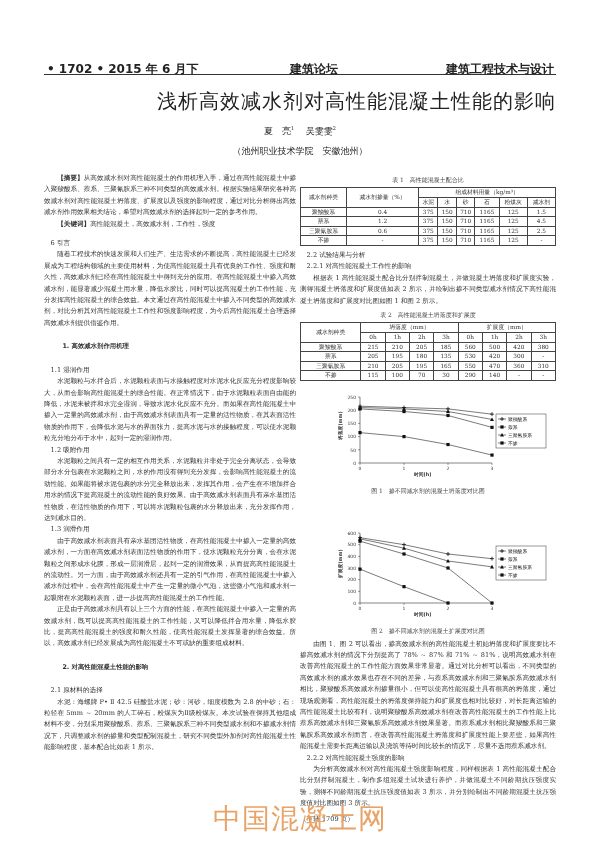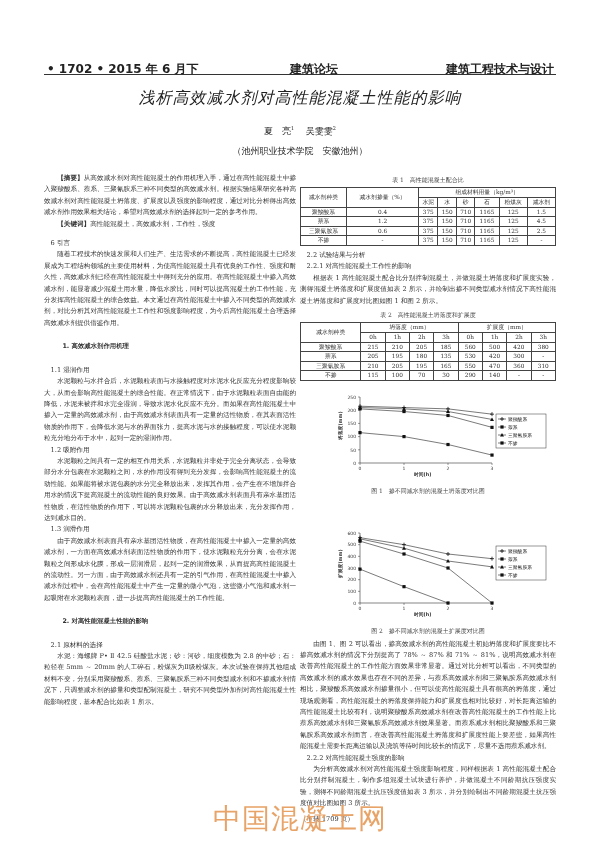--- a/index.html
+++ b/index.html
@@ -5,22 +5,22 @@
   html, body { margin:0; padding:0; background:#fff; }
   body { width:600px; height:848px; position:relative; overflow:hidden;
          font-family:"DejaVu Serif", serif; color:#222; }
   .page { position:absolute; left:44px; top:0; width:512px; height:848px; }
   .hdr { position:absolute; top:59px; left:0; width:512px; height:14px;
          font-family:"DejaVu Sans", sans-serif; font-size:12px; font-weight:bold; color:#222; }
   .hdr .l { position:absolute; left:3px; top:2px; }
   .hdr .c { position:absolute; left:230px; top:2px;padding-left:16px; }
   .hdr .r { position:absolute; right:2px; top:2px;margin-left:34px; }
   .hdr-rule { position:absolute; top:74px; left:0; width:512px; height:1px; background:#333; }
-  .title { position:absolute; top:88px; left:0; width:512px; text-align:center;
-           font-size:16px; letter-spacing:1px; color:#222; font-family:"DejaVu Serif", serif;font-style:italic; }
+  .title { position:absolute; top:88px; left:0; width:512px; text-align:right;
+           font-size:20px; letter-spacing:1px; color:#222; font-family:"DejaVu Serif", serif; }
   .authors { position:absolute; top:125px; left:0; width:512px; text-align:center; font-size:9px; }
   .authors sup { font-size:5px; }
   .affil { position:absolute; top:145px; left:0; width:512px; text-align:center; font-size:9px; }
   .col { position:absolute; font-size:6.6px; line-height:11.4px; color:#333; text-align:justify; }
   .col p { margin:0; text-indent:2em; }
   .col .h { text-indent:1em; margin:0; }
   .col .hb { text-indent:1em; margin:12px; font-family:"DejaVu Sans", sans-serif; font-weight:bold; font-size:6.4px; }
   .left { left:0; top:173px; width:252px; }
   .right { left:256px; width:256px; }
   .abs b { font-family:"DejaVu Sans", sans-serif; }
@@ -61,20 +61,21 @@
     <div id="left-body">
         <p class="h">6 引言</p>
         <p class="">随着工程技术的快速发展和人们生产、生活需求的不断提高，高性能混凝土已经发展成为工程结构领域的主要使用材料，为使高性能混凝土具有优良的工作性、强度和耐久性，高效减水剂已经在高性能混凝土中得到充分的应用。在高性能混凝土中掺入高效减水剂，能显著减少混凝土用水量，降低水胶比，同时可以提高混凝土的工作性能，充分发挥高性能混凝土的综合效益。本文通过在高性能混凝土中掺入不同类型的高效减水剂，对比分析其对高性能混凝土工作性和强度影响程度，为今后高性能混凝土合理选择高效减水剂提供借鉴作用。</p>
         <p class="hb">1. 高效减水剂作用机理</p>
         <p class="h">1.1 湿润作用</p>
         <p class="">水泥颗粒与水拌合后，水泥颗粒表面与水接触程度对水泥水化反应充分程度影响较大，从而会影响高性能混凝土的综合性能。在正常情况下，由于水泥颗粒表面自由能的降低，水泥未被拌和水完全湿润，导致水泥水化反应不充分。而如果在高性能混凝土中掺入一定量的高效减水剂，由于高效减水剂表面具有一定量的活性物质，在其表面活性物质的作用下，会降低水泥与水的界面张力，提高水泥与水的接触程度，可以使水泥颗粒充分地分布于水中，起到一定的湿润作用。</p>
         <p class="h">1.2 吸附作用</p>
         <p class="">水泥颗粒之间具有一定的相互作用关系，水泥颗粒并非处于完全分离状态，会导致部分水分包裹在水泥颗粒之间，水的作用没有得到充分发挥，会影响高性能混凝土的流动性能。如果能将被水泥包裹的水分完全释放出来，发挥其作用，会产生在不增加拌合用水的情况下提高混凝土的流动性能的良好效果。由于高效减水剂表面具有亲水基团活性物质，在活性物质的作用下，可以将水泥颗粒包裹的水分释放出来，充分发挥作用，达到减水目的。</p>
         <p class="h">1.3 润滑作用</p>
         <p class="">由于高效减水剂表面具有亲水基团活性物质，在高性能混凝土中掺入一定量的高效减水剂，一方面在高效减水剂表面活性物质的作用下，使水泥颗粒充分分离，会在水泥颗粒之间形成水化膜，形成一层润滑层，起到一定的润滑效果，从而提高高性能混凝土的流动性。另一方面，由于高效减水剂还具有一定的引气作用，在高性能混凝土中掺入减水剂过程中，会在高性能混凝土中产生一定量的微小气泡，这些微小气泡和减水剂一起吸附在水泥颗粒表面，进一步提高高性能混凝土的工作性能。</p>
+        <p class="">正是由于高效减水剂具有以上三个方面的性能，在高性能混凝土中掺入一定量的高效减水剂，既可以提高高性能混凝土的工作性能，又可以降低拌合用水量，降低水胶比，提高高性能混凝土的强度和耐久性能，使高性能混凝土发挥显著的综合效益。所以，高效减水剂已经发展成为高性能混凝土不可或缺的重要组成材料。</p>
         <p class="hb">2. 对高性能混凝土性能的影响</p>
         <p class="h">2.1 原材料的选择</p>
         <p class="">水泥：海螺牌 P• Ⅱ 42.5 硅酸盐水泥；砂：河砂，细度模数为 2.8 的中砂；石：粒径在 5mm ～ 20mm 的人工碎石，粉煤灰为Ⅱ级粉煤灰。本次试验在保持其他组成材料不变，分别采用聚羧酸系、萘系、三聚氰胺系三种不同类型减水剂和不掺减水剂情况下，只调整减水剂的掺量和类型配制混凝土，研究不同类型外加剂对高性能混凝土性能影响程度，基本配合比如表 1 所示。</p>
       </div>
   </div>
 
   <div class="col right" style="top:172px;">
     <div class="cap">表 1　高性能混凝土配合比</div>
     <table>
       <thead>

